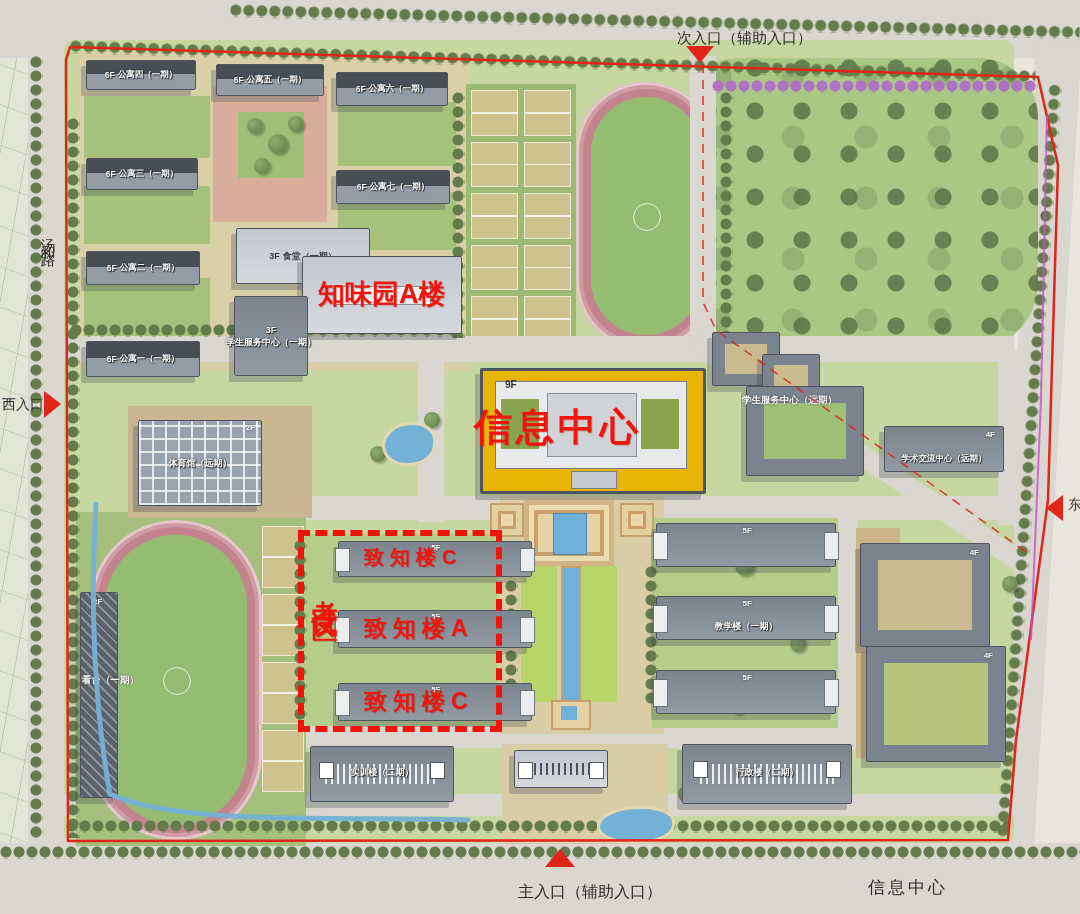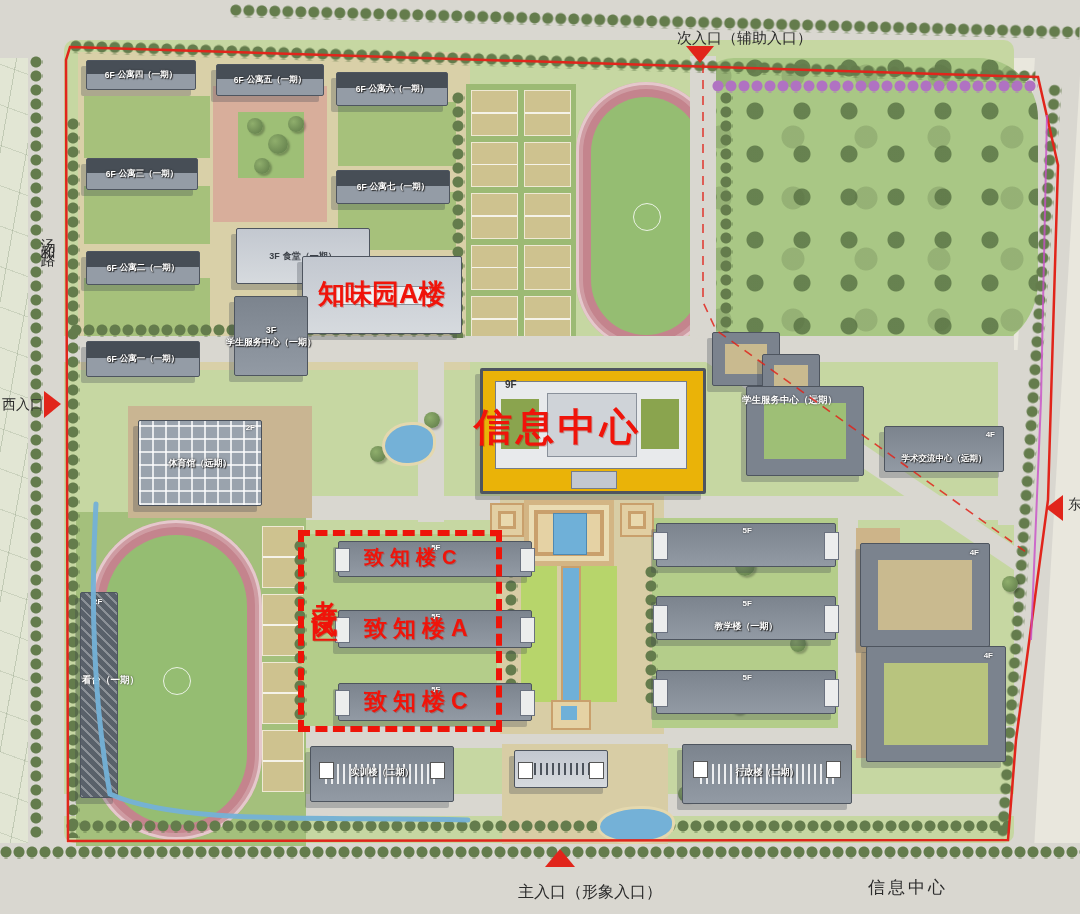--- a/index.html
+++ b/index.html
@@ -350,21 +350,21 @@
     <polyline points="703,64 703,302 716,330 1026,552" fill="none" stroke="#e1251b" stroke-width="1.6" stroke-dasharray="9 7" opacity="0.85"></polyline>
     <polyline points="1047,115 1041,400 1031,640" fill="none" stroke="#c84fc8" stroke-width="2" opacity="0.8"></polyline>
     <path d="M96,504 C90,600 94,706 110,794 C180,826 330,816 468,820" fill="none" stroke="#74b1d7" stroke-width="5" stroke-linecap="round" opacity="0.95"></path>
     <polygon points="686,46 714,46 700,63" fill="#e1251b"></polygon>
     <polygon points="44,391 61,404 44,418" fill="#e1251b"></polygon>
     <polygon points="1063,495 1046,508 1063,521" fill="#e1251b"></polygon>
     <polygon points="545,867 560,849 575,867" fill="#e1251b"></polygon>
   </svg>
 
   <span class="lbl" style="left:677px;top:29px;font-size:15px">次入口（辅助入口）</span>
-  <span class="lbl" style="left:518px;top:882px;font-size:16px">主入口（形象入口）</span>
+  <span class="lbl" style="left:518px;top:882px;font-size:16px">主入口（辅助入口）</span>
   <span class="lbl" style="left:2px;top:396px;font-size:14px">西入口</span>
   <span class="lbl" style="left:1068px;top:496px;font-size:14px">东入口</span>
   <span class="lbl vert" style="left:38px;top:226px;font-size:15px">汤和路</span>
   <span class="lbl" style="left:868px;top:876px;font-size:17px;letter-spacing:3px">信息中心</span>
 
   <span class="redlbl" style="left:318px;top:276px;font-size:27px">知味园A楼</span>
   <span class="redlbl" style="left:474px;top:402px;font-size:38px;letter-spacing:4px">信息中心</span>
   <span class="redlbl vert" style="left:308px;top:580px;font-size:26px;letter-spacing:9px">考试区</span>
   <span class="redlbl" style="left:364px;top:544px;font-size:20px;letter-spacing:6px">致知楼C</span>
   <span class="redlbl" style="left:364px;top:613px;font-size:23px;letter-spacing:6px">致知楼A</span>

